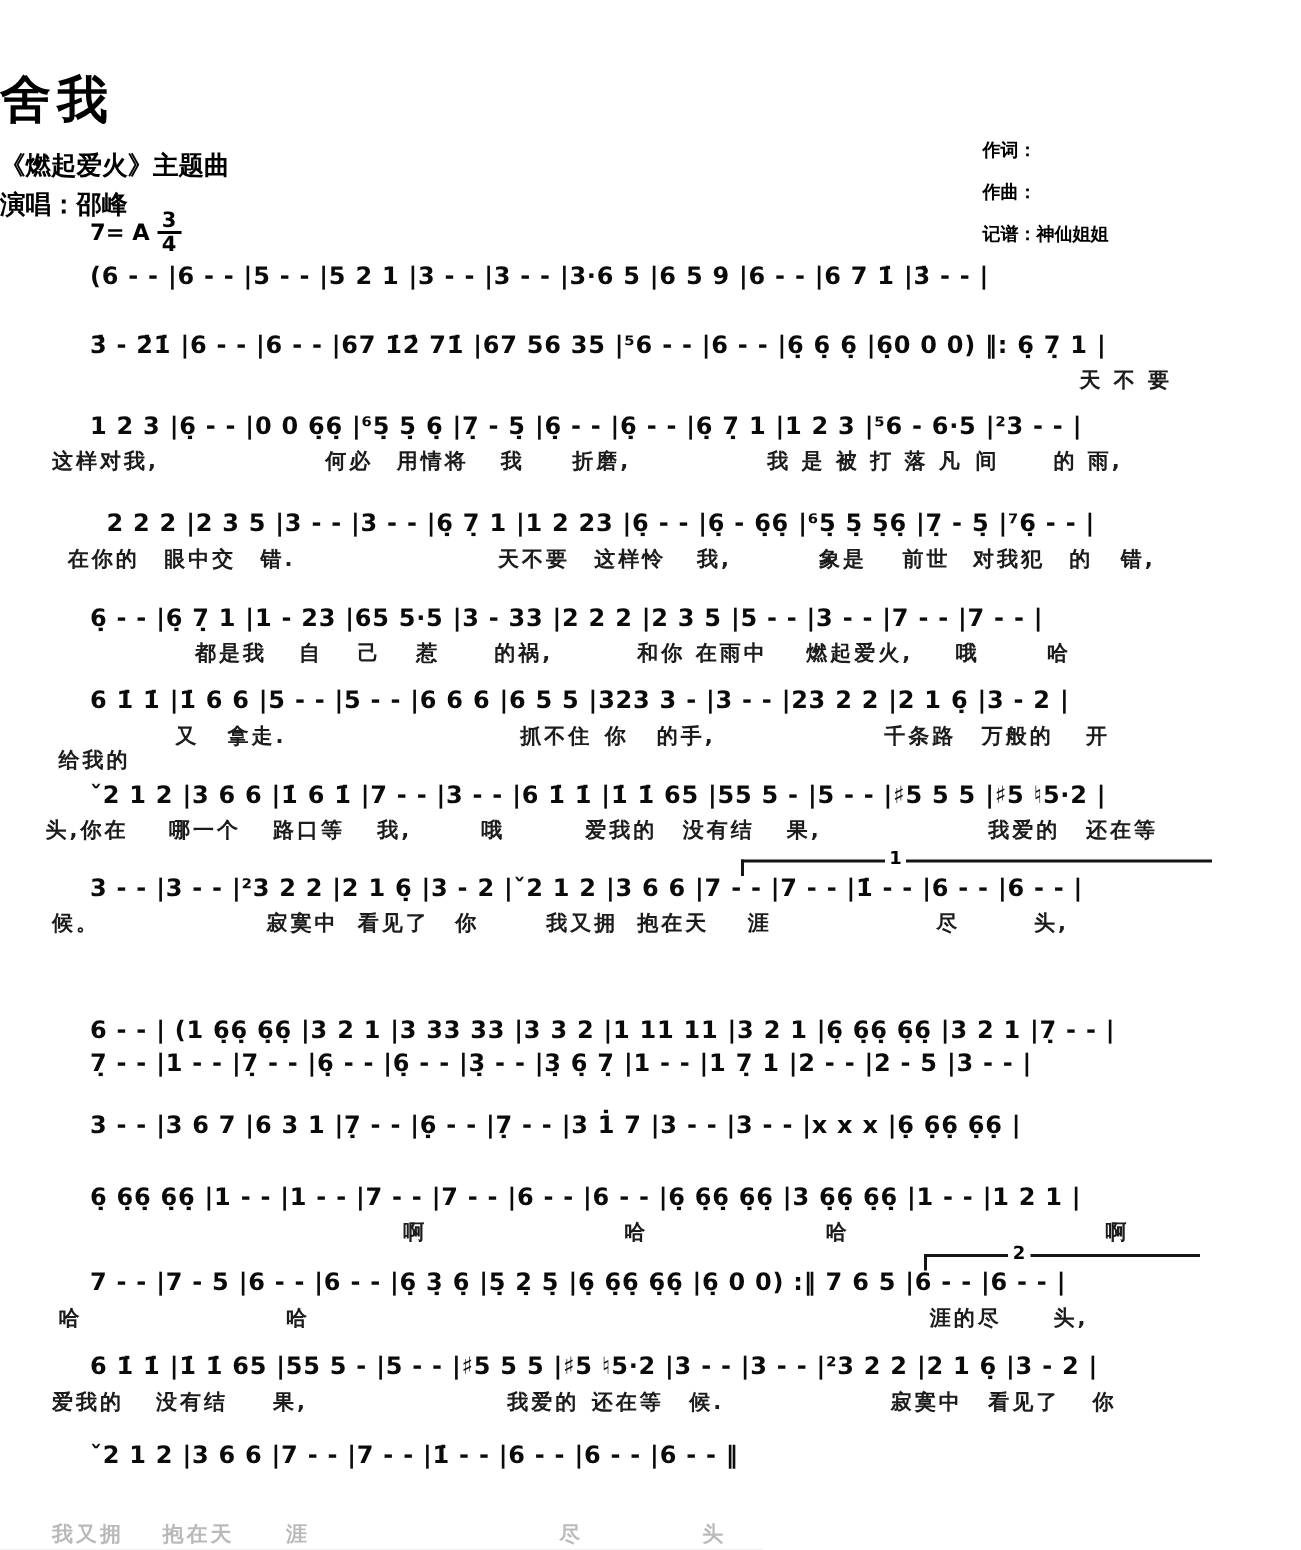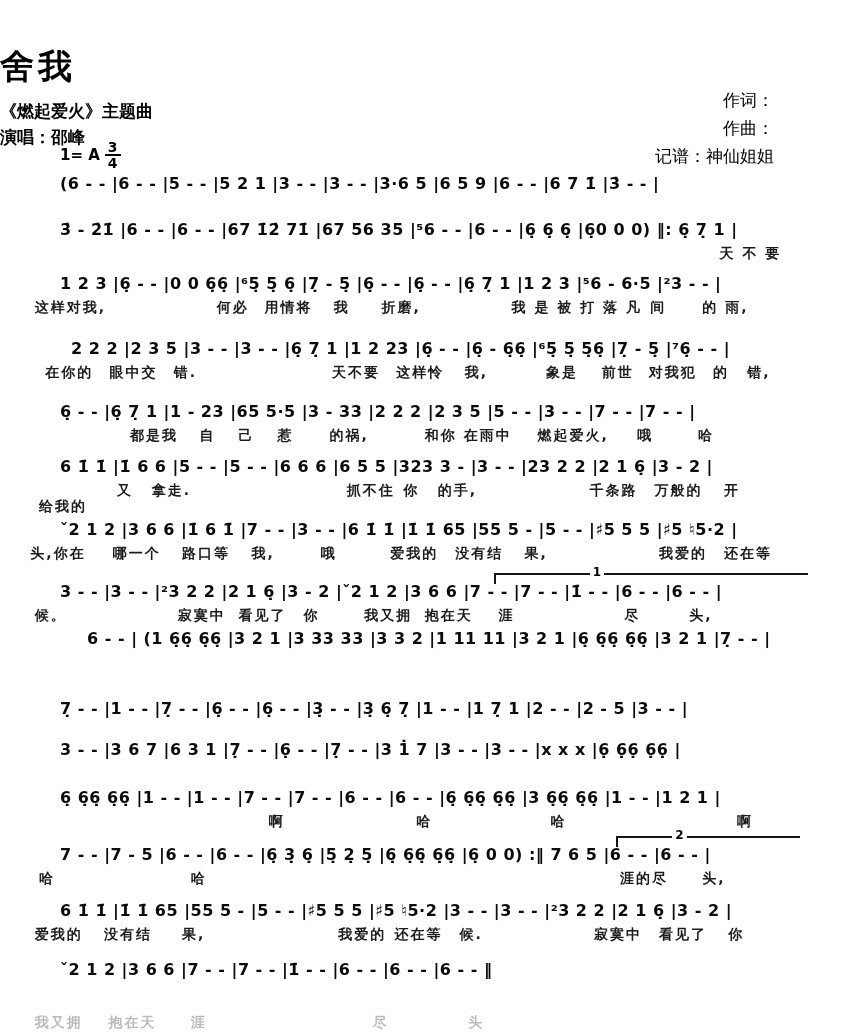--- a/index.html
+++ b/index.html
@@ -4,21 +4,21 @@
 <style>
   html,body{margin:0;padding:0;background:#e8e8e8;}
   .page{
     position:relative;width:867px;height:1033px;margin:0 auto;
     background:#ffffff;color:#000;overflow:hidden;
     font-family:"DejaVu Sans","Liberation Sans",sans-serif;
   }
   .header{position:absolute;top:44px;left:0;right:0;}
   .title{margin:0 0 8px 0;font-size:34px;font-weight:bold;letter-spacing:4px;}
   .sub{font-size:17px;font-weight:bold;line-height:26px;}
-  .credits{position:absolute;left:655px;top:86px;font-size:17px;font-weight:normal;line-height:28px;text-align:right;}
+  .credits{position:absolute;left:655px;top:86px;font-size:12px;font-weight:bold;line-height:28px;text-align:left;}
   .keysig{position:absolute;left:60px;top:140px;display:flex;align-items:center;gap:5px;font-size:15px;font-weight:bold;}
   .meter{display:inline-block;text-align:center;font-size:14px;font-weight:bold;}
   .meter .num{display:block;line-height:14px;border-bottom:2px solid #000;padding:0 3px;}
   .meter .den{display:block;line-height:14px;padding:0 3px;}
   .systems{position:absolute;left:0;top:0;right:0;bottom:0;}
   .system{position:absolute;left:0;right:0;height:60px;}
   .notation{
     position:relative;padding-left:60px;
     font-weight:bold;font-size:16px;letter-spacing:0.5px;
     white-space:pre;color:#0b0b0b;line-height:24px;
@@ -40,21 +40,21 @@
     <div class="sub">演唱：邵峰</div>
   </div>
 
   <div class="credits">
     <div>作词：</div>
     <div>作曲：</div>
     <div>记谱：神仙姐姐</div>
   </div>
 
   <div class="keysig">
-    <span>1= A</span>
+    <span>7= A</span>
     <span class="meter">
       <span class="num">3</span>
       <span class="den">4</span>
     </span>
   </div>
 
   <div class="systems">
       <div class="system" style="top: 172px;">
         <div class="notation">(6 - - |6 - - |5 - - |5 2 1 |3 - - |3 - - |3·6 5 |6 5 9 |6 - - |6 7 1̇ |3̇ - - |</div>
       </div>
@@ -147,21 +147,21 @@
           <span class="lyr" style="left: 20.5%;">寂寞中</span>
           <span class="lyr" style="left: 27.5%;">看见了</span>
           <span class="lyr" style="left: 35%;">你</span>
           <span class="lyr" style="left: 42%;">我又拥</span>
           <span class="lyr" style="left: 49%;">抱在天</span>
           <span class="lyr" style="left: 57.5%;">涯</span>
           <span class="lyr" style="left: 72%;">尽</span>
           <span class="lyr" style="left: 79.5%;">头,</span>
         </div>
       </div>
-      <div class="system" style="top: 627px; padding-left: 27px;">
+      <div class="system" style="top: 675px;">
         <div class="notation">6 - - | (1 6̣6̣ 6̣6̣ |3 2 1 |3 33 33 |3 3 2 |1 11 11 |3 2 1 |6̣ 6̣6̣ 6̣6̣ |3 2 1 |7̣ - - |</div>
       </div>
       <div class="system" style="top: 697px;">
         <div class="notation">7̣ - - |1 - - |7̣ - - |6̣ - - |6̣ - - |3̣ - - |3̣ 6̣ 7̣ |1 - - |1 7̣ 1 |2 - - |2 - 5 |3 - - |</div>
       </div>
       <div class="system" style="top: 738px;">
         <div class="notation">3 - - |3 6 7 |6 3 1 |7̣ - - |6̣ - - |7̣ - - |3 1̇ 7 |3 - - |3 - - |x x x |6̣ 6̣6̣ 6̣6̣ |</div>
       </div>
       <div class="system" style="top: 786px;">
         <div class="notation">6̣ 6̣6̣ 6̣6̣ |1 - - |1 - - |7 - - |7 - - |6 - - |6 - - |6̣ 6̣6̣ 6̣6̣ |3 6̣6̣ 6̣6̣ |1 - - |1 2 1 |</div>

